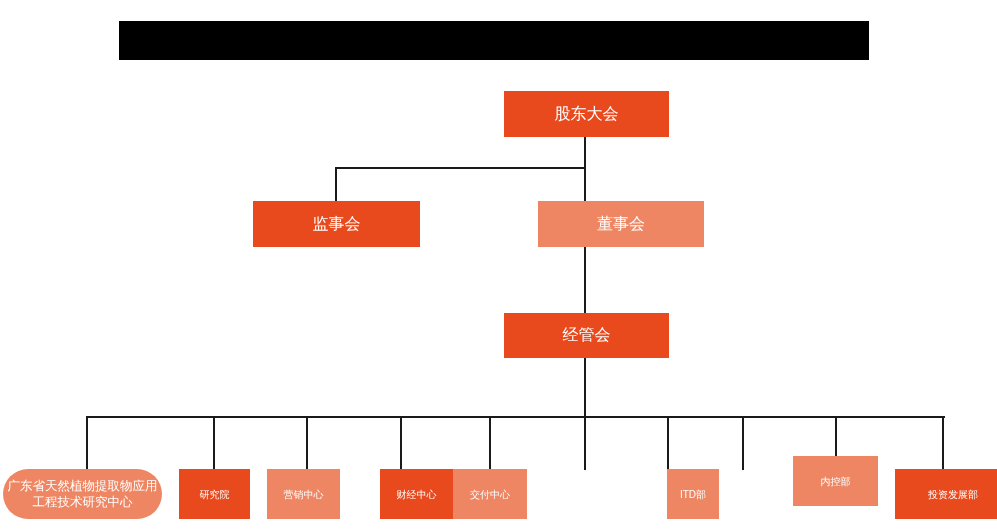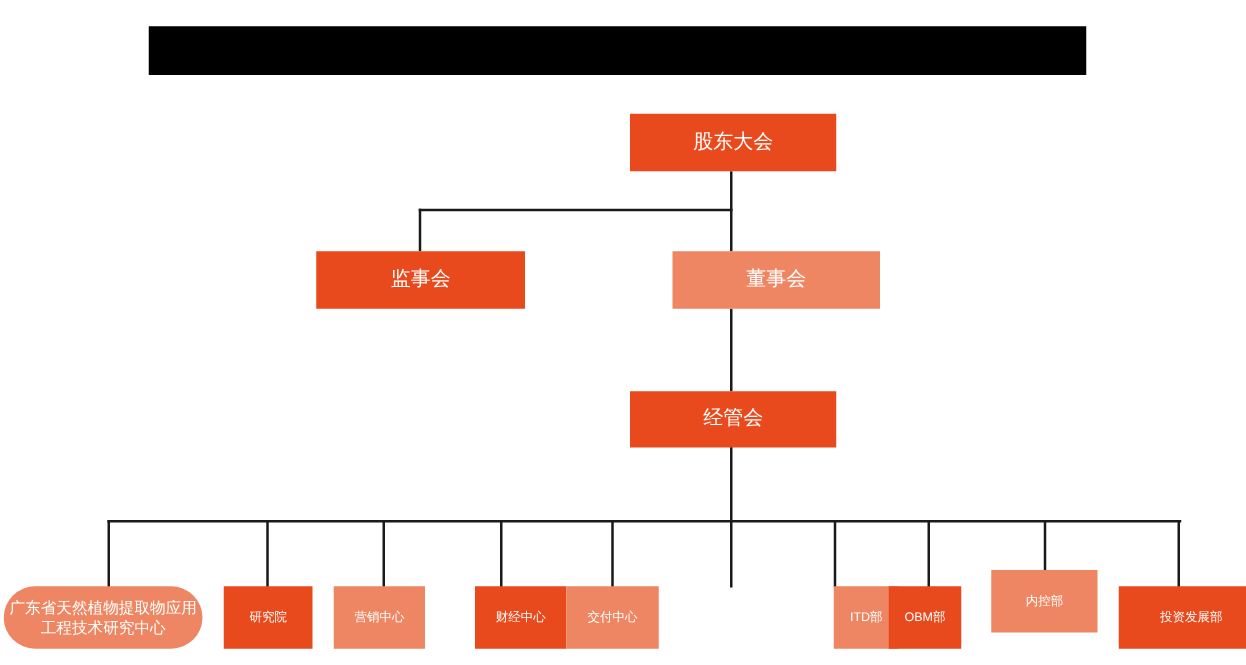--- a/index.html
+++ b/index.html
@@ -71,17 +71,16 @@
   <div class="node tone-light" style="left:502px; top:201px; width:166px; height:46px;margin-left:36px;">董事会</div>
 
   <div class="node tone-dark" style="left:504px; top:313px; width:165px; height:45px;">经管会</div>
 
   <div class="node dept dept-small tone-light" style="left:3px; top:469px; width:159px; height:50px;border-radius:25px;">广东省天然植物提取物应用工程技术研究中心</div>
   <div class="node dept tone-dark" style="left:179px; top:469px; width:71px; height:50px;">研究院</div>
   <div class="node dept tone-light" style="left:267px; top:469px; width:73px; height:50px;">营销中心</div>
   <div class="node dept tone-dark" style="left:365px; top:469px; width:73px; height:50px;margin-left:15px;">财经中心</div>
   <div class="node dept tone-light" style="left:453px; top:469px; width:74px; height:50px;">交付中心</div>
   <div class="node dept tone-light" style="left:643px; top:469px; width:52px; height:50px;margin-left:24px;">ITD部</div>
-  <div class="node dept tone-dark" style="left:711px; top:469px; width:58px; height:50px;">OBM部</div>
   <div class="node dept tone-light" style="left:793px; top:456px; width:85px; height:50px;">内控部</div>
   <div class="node dept tone-dark" style="left:895px; top:469px; width:116px; height:50px;">投资发展部</div>
 
 </div>
 
 </body></html>

